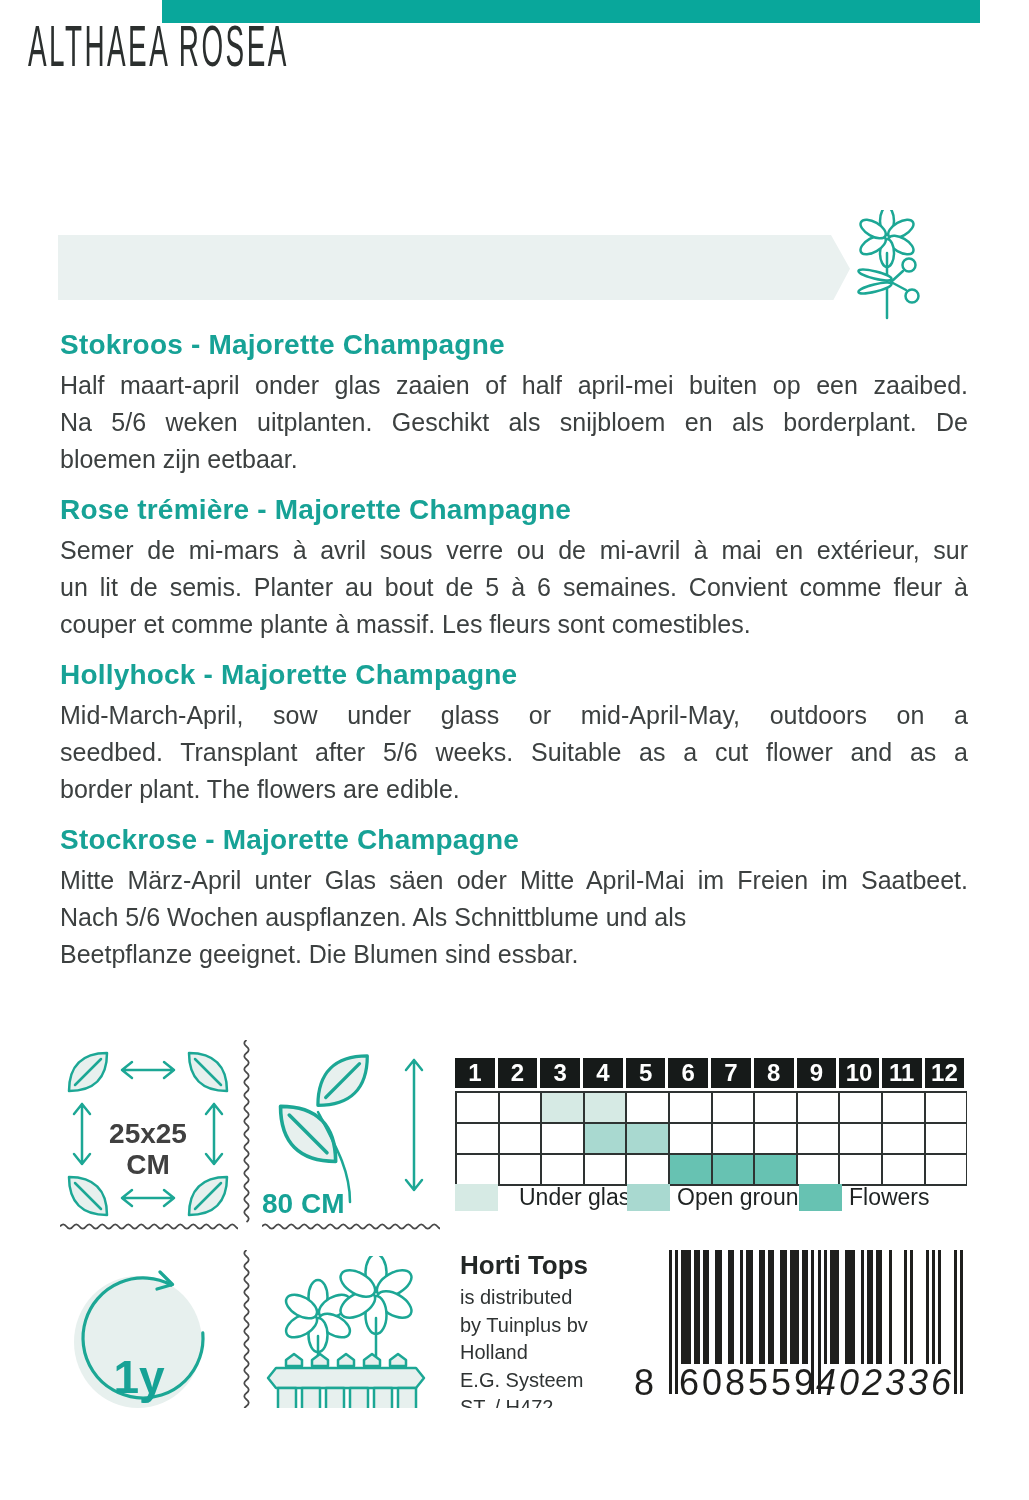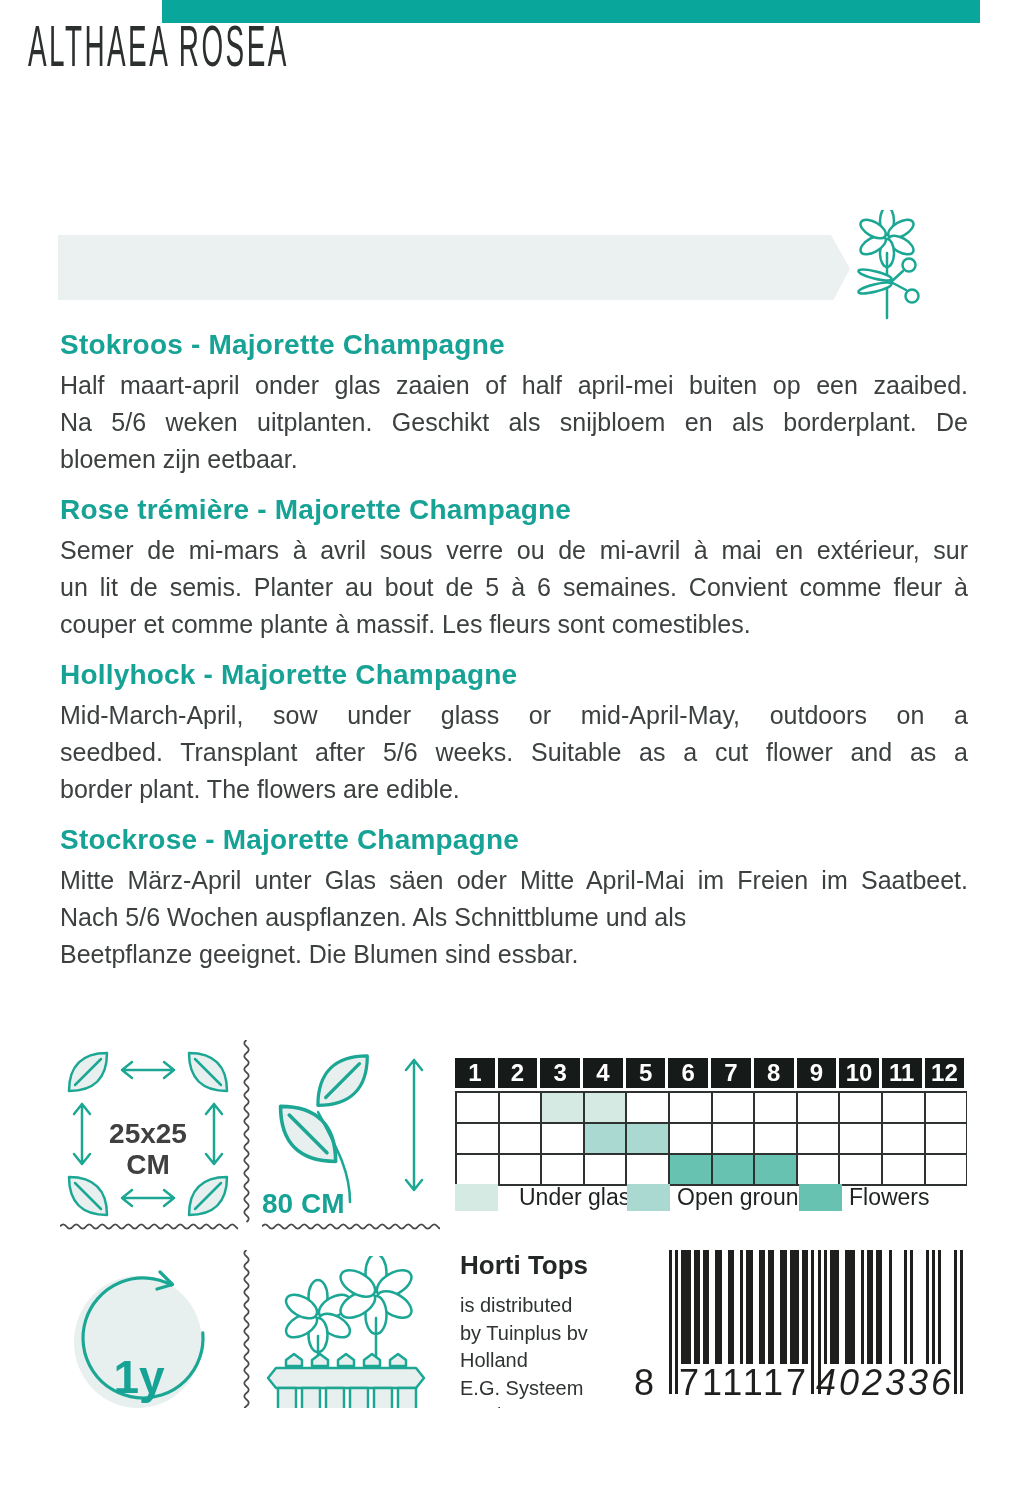--- a/index.html
+++ b/index.html
@@ -56,21 +56,21 @@
 
   
   .cycle-icon{position:absolute;left:68px;top:1256px;}
   .cycle-label{position:absolute;left:68px;top:1291px;width:150px;height:160px;display:flex;
         align-items:center;justify-content:center;color:#17A296;font-weight:700;font-size:46px;
         transform:translate(-4px,6px);}
   .bed-icon{position:absolute;left:266px;top:1256px;}
 
   
   .dist{position:absolute;left:460px;top:1250px;color:#2F3333;}
-  .dist .brand{font-size:26px;font-weight:700;color:#232726;line-height:30px;margin-bottom:12px;}
+  .dist .brand{font-size:26px;font-weight:700;color:#232726;line-height:30px;margin-bottom:4px;}
   .dist .line{font-size:20px;line-height:27.5px;}
 
   
   .barcode-bars{position:absolute;left:669px;top:1250px;display:flex;align-items:flex-start;height:146px;}
   .m{width:3.1px;height:0;}
   .b{background:#1F1F1D;height:114px;}
   .b.g{height:144px;}
   .bc-digit{position:absolute;top:1362px;font-size:36px;color:#1F1F1D;font-weight:400;}
   .bd8{left:634px;}
   .bdl{left:679px;width:130px;text-align:center;letter-spacing:3px;}
@@ -414,18 +414,18 @@
       <span class="m b"></span>
       <span class="m"></span>
       <span class="m"></span>
       <span class="m"></span>
       <span class="m"></span>
       <span class="m b g"></span>
       <span class="m g"></span>
       <span class="m b g"></span>
     </div>
   <div class="bc-digit bd8">8</div>
-  <div class="bc-digit bdl">711117</div>
+  <div class="bc-digit bdl">608559</div>
   <div class="bc-digit bdr">402336</div>
 
   <div class="corner-mark"></div>
 
 </div>
 
 </body></html>

